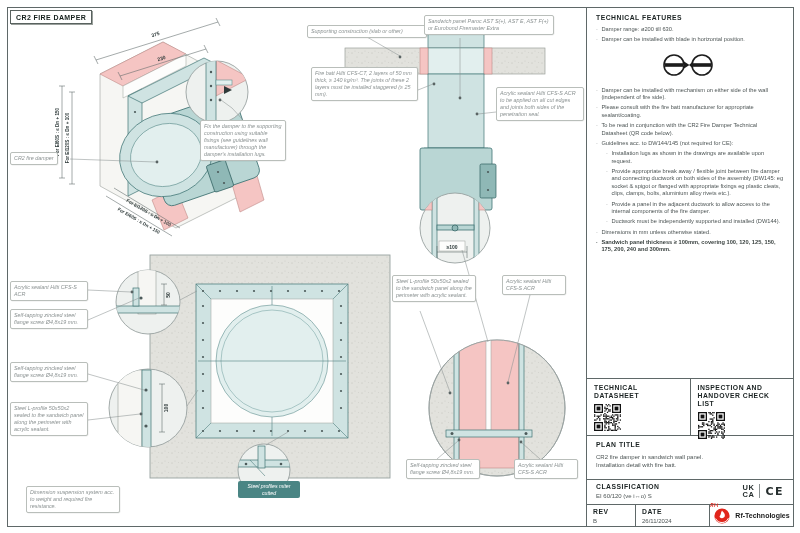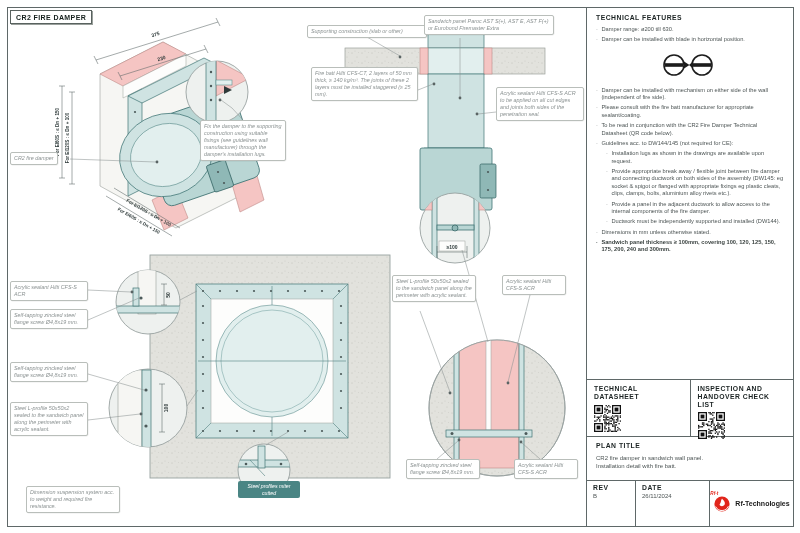--- a/index.html
+++ b/index.html
@@ -656,20 +656,34 @@
         </svg>
     </div>
   </div>
 
   <div class="plan">
     <div class="sec-h">PLAN TITLE</div>
     <p>CR2 fire damper in sandwich wall panel.</p>
     <p>Installation detail with fire batt.</p>
   </div>
 
+  <div class="class-row">
+    <div class="class-left">
+      <div class="sec-h">CLASSIFICATION</div>
+      <div class="class-val">EI 60/120 (ve i↔o) S</div>
+    </div>
+    <div class="marks">
+      <div class="ukca">
+        <div>UK</div>
+        <div>CA</div>
+      </div>
+      <div class="mark-sep"></div>
+      <div class="ce">CE</div>
+    </div>
+  </div>
 
   <div class="rev-row">
     <div class="cell rev-cell">
       <div class="sec-h">REV</div>
       <div class="val">B</div>
     </div>
     <div class="cell date-cell">
       <div class="sec-h">DATE</div>
       <div class="val">26/11/2024</div>
     </div>

